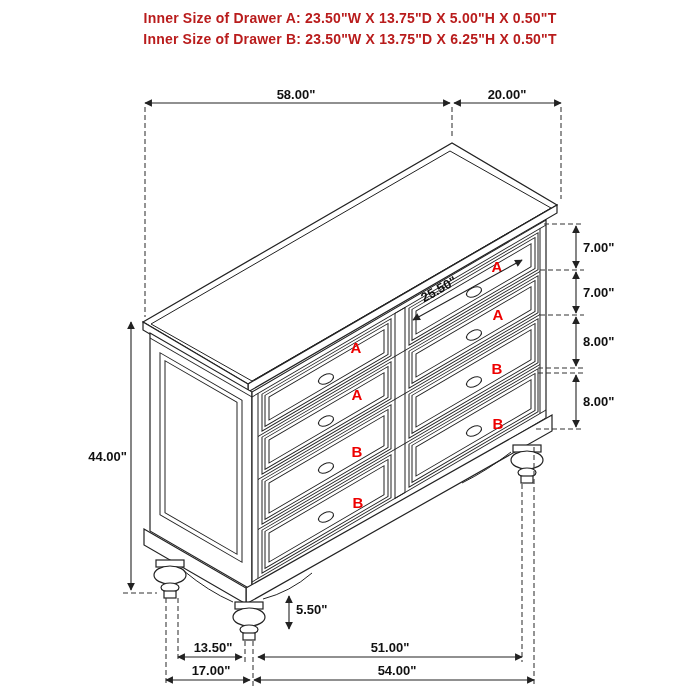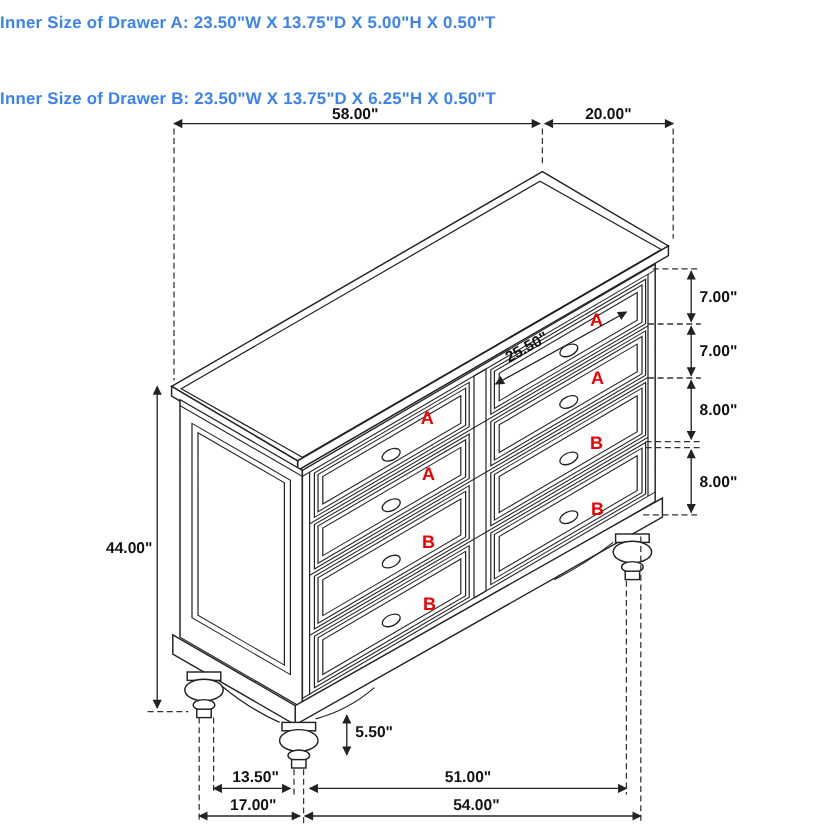--- a/index.html
+++ b/index.html
@@ -1,35 +1,35 @@
 <!DOCTYPE html>
 <html><head>
 <meta charset="utf-8">
 <style>
   html,body{margin:0;padding:0;background:#fff;}
   .canvas{position:relative;width:700px;height:700px;background:#fff;overflow:hidden;
           font-family:"Liberation Sans",sans-serif;}
-  .hdr{position:absolute;left:0;width:700px;font-weight:bold;
-       font-size:14px;color:#3b82f6;letter-spacing:0.2px;}
+  .hdr{position:absolute;left:0;width:700px;text-align:center;font-weight:bold;
+       font-size:14px;color:#b91c1c;letter-spacing:0.2px;}
   svg text{font-family:"Liberation Sans",sans-serif;}
   .dimtxt{font-size:13px;font-weight:bold;fill:#111;}
   .redtxt{font-size:15px;font-weight:bold;fill:#ee0000;}
   .face{fill:#fff;stroke:#222;stroke-width:1.2;}
   .thin{stroke:#222;stroke-width:1;fill:none;}
   .dash{stroke:#333;stroke-width:1.05;fill:none;stroke-dasharray:5 3;}
   .dim{stroke:#222;stroke-width:1.1;fill:none;}
   .handle{stroke:#222;stroke-width:1.1;fill:#fff;}
 </style>
 </head>
 <body>
 
 <div class="canvas">
 
   <div class="hdr" style="top:10px;">Inner Size of Drawer A: 23.50"W X 13.75"D X 5.00"H X 0.50"T</div>
-  <div class="hdr" style="top:31px;margin-top:43px;">Inner Size of Drawer B: 23.50"W X 13.75"D X 6.25"H X 0.50"T</div>
+  <div class="hdr" style="top:31px;">Inner Size of Drawer B: 23.50"W X 13.75"D X 6.25"H X 0.50"T</div>
 
   <svg width="700" height="700" viewBox="0 0 700 700">
     <defs>
       <marker id="ah" viewBox="0 0 10 10" refX="9" refY="5" markerWidth="9" markerHeight="7" orient="auto-start-reverse">
         <path d="M0,0 L10,5 L0,10 z" fill="#222"></path>
       </marker>
     </defs>
 
     <g>
       <line class="dash" x1="145" y1="107" x2="145" y2="317"></line>

